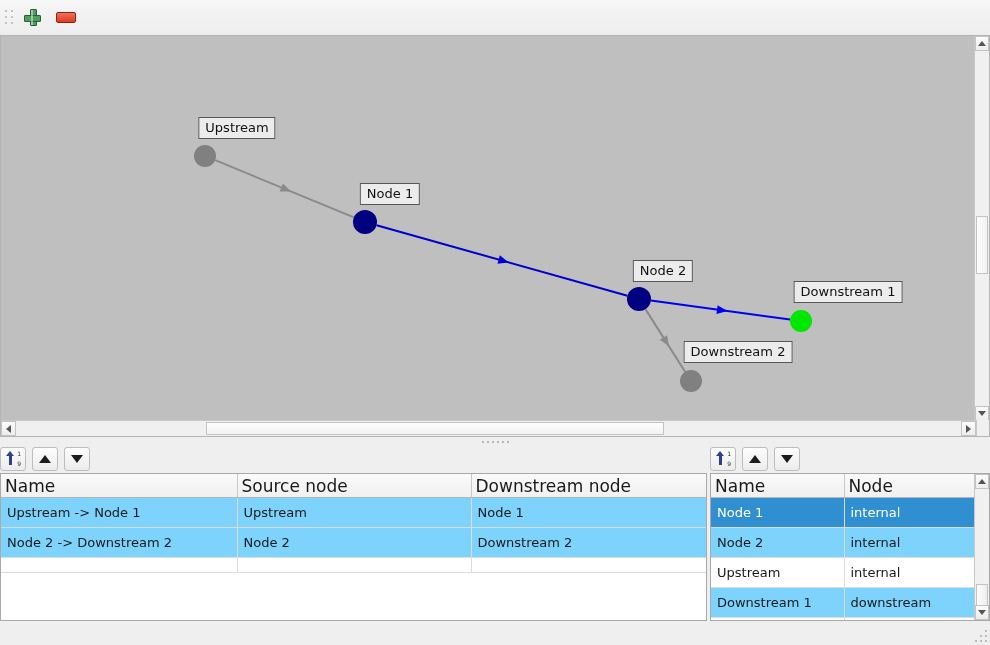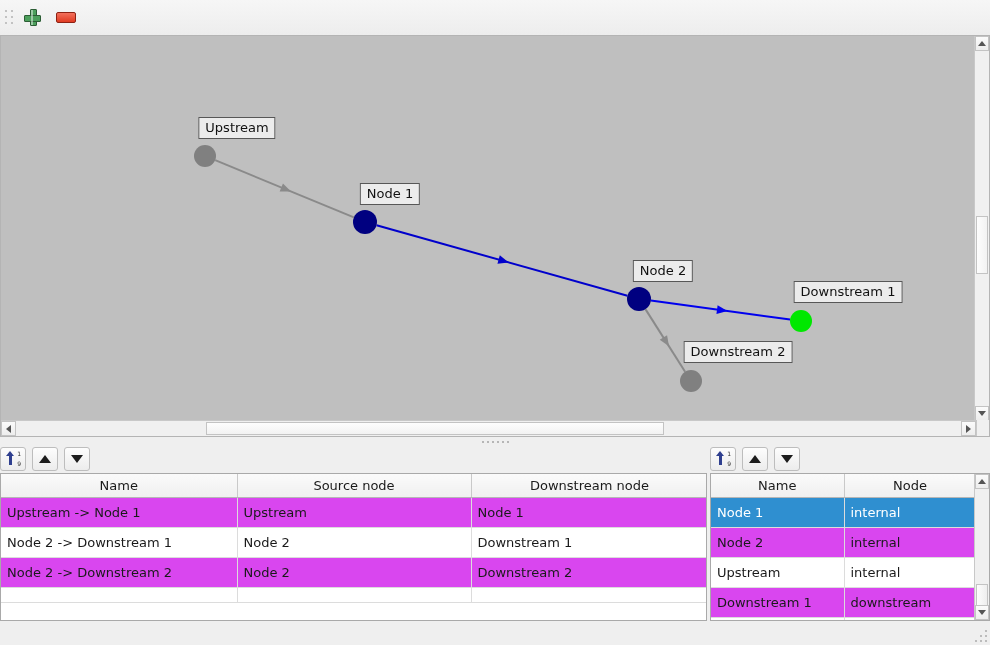--- a/index.html
+++ b/index.html
@@ -122,29 +122,29 @@
   .ico-sort .d1 { position:absolute; right:0px; top:0px; font-size:6px; line-height:6px; color:#333; font-family:"DejaVu Sans",sans-serif;}
   .ico-sort .d2 { position:absolute; right:0px; bottom:0px; font-size:6px; line-height:6px; color:#333; font-family:"DejaVu Sans",sans-serif;}
   .tri-up-b { width:0;height:0;border-left:6px solid transparent;border-right:6px solid transparent;border-bottom:8px solid #1c1c1c;}
   .tri-dn-b { width:0;height:0;border-left:6px solid transparent;border-right:6px solid transparent;border-top:8px solid #1c1c1c;}
 
   .tbl-box { border: 1px solid #a9a9a9; background: #fff; box-sizing: border-box; overflow: hidden; position: relative; }
   table.grid { border-collapse: collapse; width: 100%; table-layout: fixed; }
   table.grid th {
     background: linear-gradient(#fafafa,#f0f0f0);
     border-right: 1px solid #c9c9c9; border-bottom: 1px solid #b6b6b6;
-    font-weight: normal; font-size: 13px; color: #1a1a1a; height: 23px; padding: 0 20px;
-    text-align: center;
+    font-weight: normal; font-size: 17px; color: #1a1a1a; height: 23px; padding: 0 4px;
+    text-align: left;
   }
   table.grid td {
     border-right: 1px solid #dcdcdc; border-bottom: 1px solid #dcdcdc;
     height: 29px; padding: 0 6px; font-size: 13px; color: #1a1a1a; text-align: left;
     white-space: nowrap; overflow: hidden;
   }
-  table.grid tr.alt td { background: #d946ef; }
+  table.grid tr.alt td { background: #7dd3fc; }
   table.grid tr.sel td { background: #2f8fd0; color: #fff; }
   table.grid tr.blank td { height: 14px; }
   .right-tbl th { font-weight: bold; }
 
   
   .rsb { position: absolute; right: 0; top: 0; width: 15px; height: 100%; background:#f0f0f0; border-left:1px solid #c8c8c8; box-sizing:border-box;}
   .rsb-thumb { position:absolute; left:1px; width:12px; top:110px; height:32px;
     background: linear-gradient(90deg,#fdfdfd,#eeeeee); border:1px solid #c3c3c3; box-sizing:border-box;}
 
   
@@ -271,25 +271,20 @@
                 <th>Source node</th>
                 <th>Downstream node</th>
               </tr>
             </thead>
           <tbody id="edges-body">
               <tr class="alt">
                 <td>Upstream -&gt; Node 1</td>
                 <td>Upstream</td>
                 <td>Node 1</td>
               </tr>
-              <tr class="">
-                <td>Node 2 -&gt; Downstream 1</td>
-                <td>Node 2</td>
-                <td>Downstream 1</td>
-              </tr>
               <tr class="alt">
                 <td>Node 2 -&gt; Downstream 2</td>
                 <td>Node 2</td>
                 <td>Downstream 2</td>
               </tr>
               <tr class="blank">
                 <td></td>
                 <td></td>
                 <td></td>
               </tr>

